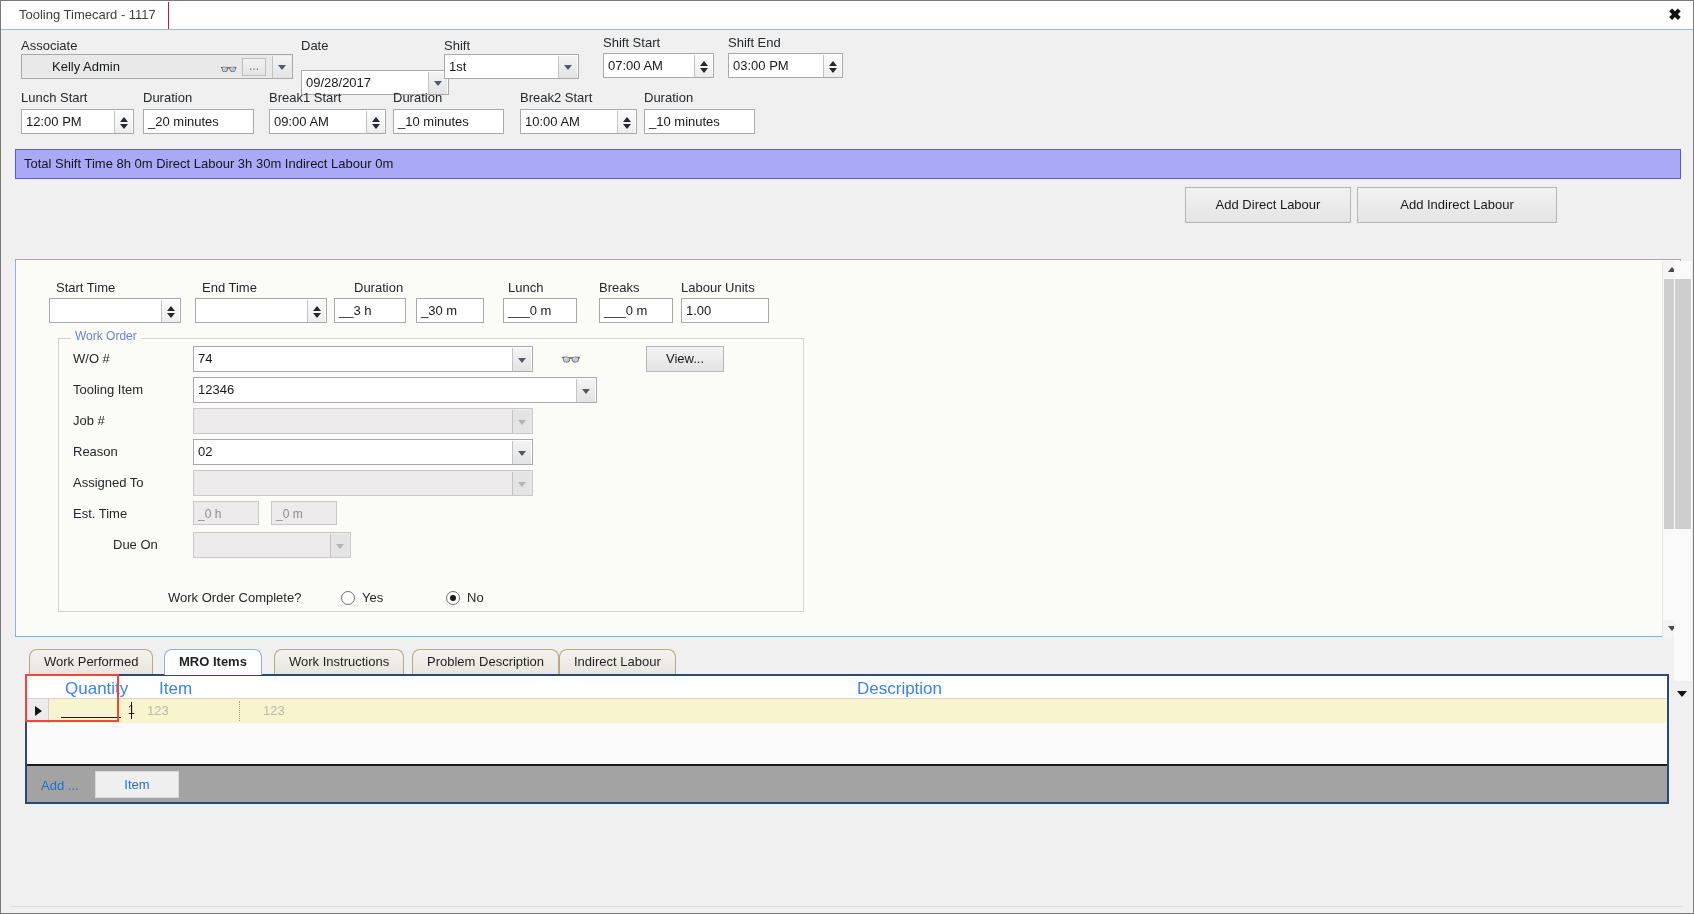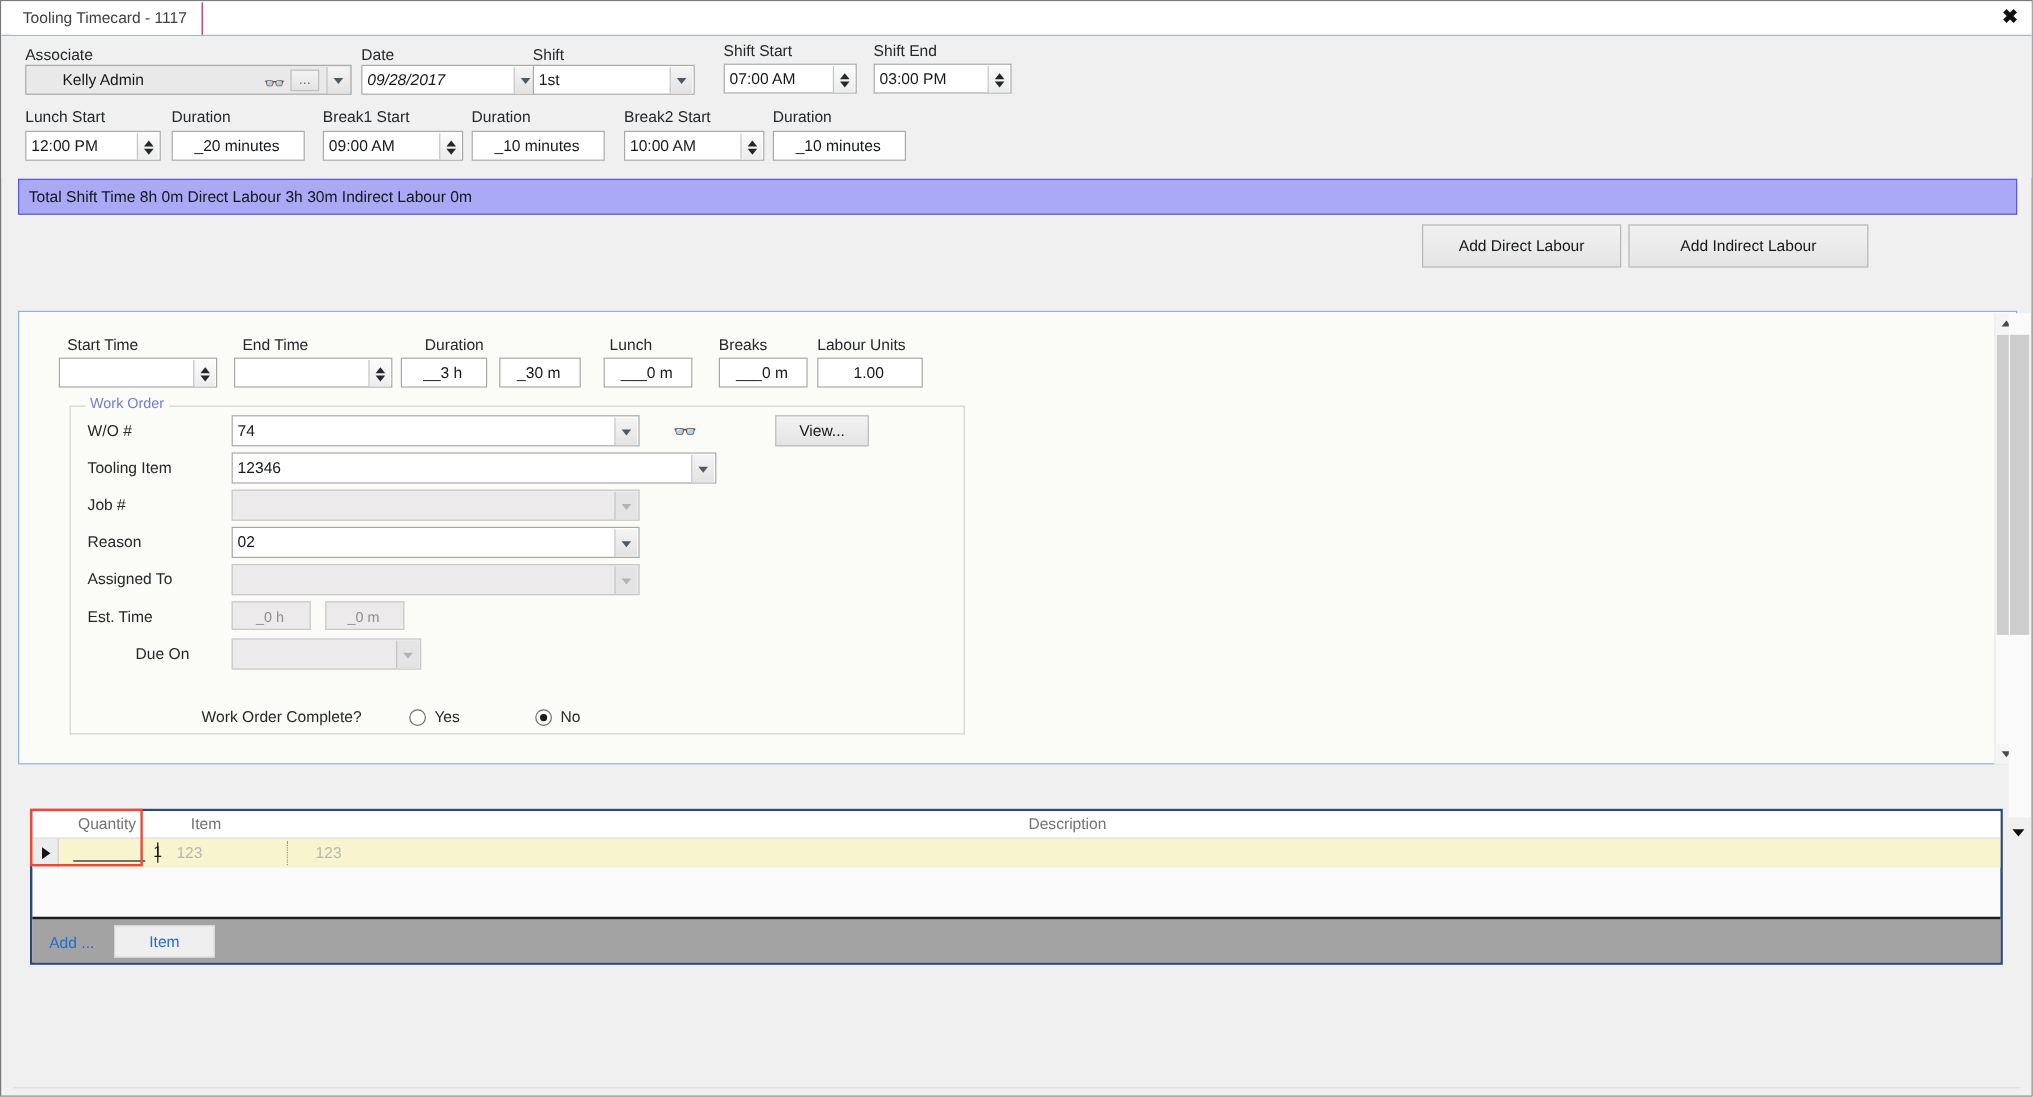--- a/index.html
+++ b/index.html
@@ -56,21 +56,21 @@
     height: 25px;
     font-size: 13px;
     line-height: 23px;
     color: #16181a;
     padding: 0 4px;
     overflow: hidden;
     white-space: nowrap;
   }
   .field.disabled { background: #eceaea; color: #8d8d8d; border-color: #c8c8c8; }
   .field.gray { background: #e9e9e9; }
-  .field.right { text-align: center; padding-right: 6px; }
+  .field.right { text-align: left; padding-right: 6px; }
 
   
   .cbtn {
     position: absolute; top: 1px; right: 1px;
     width: 19px; height: 23px;
     background: linear-gradient(#f4f4f4,#e2e2e2);
     border-left: 1px solid #c3c3c3;
     display: flex; align-items: center; justify-content: center;
     cursor: pointer;
   }
@@ -248,21 +248,21 @@
   .gridpanel {
     position: absolute; left: 24px; top: 673px;
     width: 1644px; height: 130px;
     background: #fbfbfb;
     border: 2px solid #2b4a73;
   }
   .gridhdr {
     position: absolute; left: 0; top: 0; width: 100%; height: 23px;
     background: #ffffff;
     border-bottom: 1px solid #d4d4d4;
-    font-size: 13px; color: #737373;
+    font-size: 17px; color: #3b82f6;
   }
   .gridhdr .cell { position: absolute; top: 3px; }
   .gridrow {
     position: absolute; left: 0; top: 23px; width: 100%; height: 24px;
     background: #f7f4ce;
     font-size: 13px;
   }
   .rowmarker {
     position: absolute; left: 0; top: 0; width: 22px; height: 24px;
     background: #ececec;
@@ -365,21 +365,21 @@
     <div class="field gray" style="left:20px; top:24px; width:272px;">
       <span style="position:absolute;left:30px;top:0;line-height:23px;">Kelly Admin</span>
       <span class="binoc" style="right:56px; top:3px;">👓</span>
       <div class="ellipsis-btn" style="right:26px; top:3px; width:24px; height:18px; line-height:14px;">...</div>
       <div class="cbtn">
           <div class="chev"></div>
         </div>
     </div>
 
     <div class="lbl" style="left:300px; top:8px;">Date</div>
-    <div class="field" style="left:300px; top:24px; width:148px;font-style:italic;">
+    <div class="field" style="left:300px; top:40px; width:148px;">
       <span style="line-height:23px;">09/28/2017</span>
       <div class="cbtn">
           <div class="chev"></div>
         </div>
     </div>
 
     <div class="lbl" style="left:443px; top:8px;">Shift</div>
     <div class="field" style="left:443px; top:24px; width:135px;">
       <span style="line-height:23px;">1st</span>
       <div class="cbtn">
@@ -575,20 +575,37 @@
       </div>
       <div class="sb-thumb" style="top:18px; height:250px;"></div>
       <div class="sb-arrow" style="top:359px;">
         <div style="width:0;height:0;border-left:4px solid transparent;border-right:4px solid transparent;border-top:5px solid #4a4a4a;"></div>
       </div>
     </div>
   </div>
 
   <div class="outer-down-arrow"></div>
 
+  <div class="btabs">
+    <div class="btab" style="left:0px;">
+      <span>Work Performed</span>
+    </div>
+    <div class="btab active" style="left:135px;">
+      <span>MRO Items</span>
+    </div>
+    <div class="btab" style="left:245px;">
+      <span>Work Instructions</span>
+    </div>
+    <div class="btab" style="left:383px;">
+      <span>Problem Description</span>
+    </div>
+    <div class="btab" style="left:530px;">
+      <span>Indirect Labour</span>
+    </div>
+  </div>
 
   <div class="gridpanel">
     <div class="gridhdr">
       <div class="cell" style="left:38px;">Quantity</div>
       <div class="cell" style="left:132px;">Item</div>
       <div class="cell" style="left:830px;">Description</div>
     </div>
 
     <div class="gridrow">
       <div class="rowmarker"></div>

